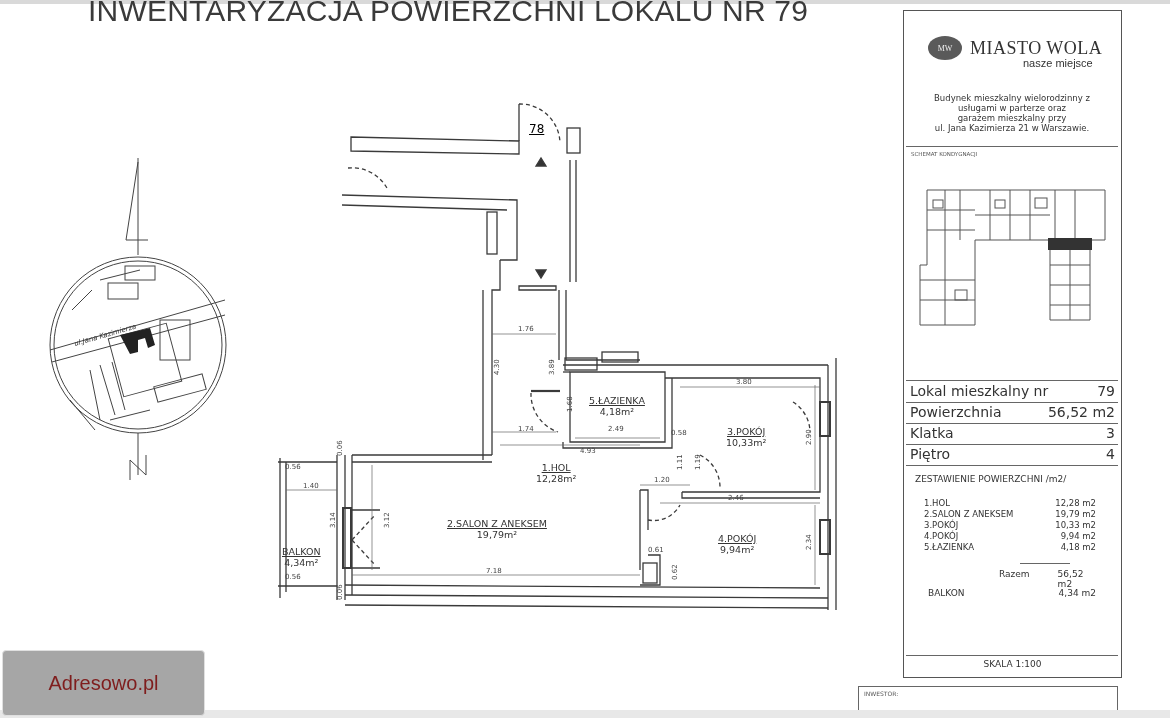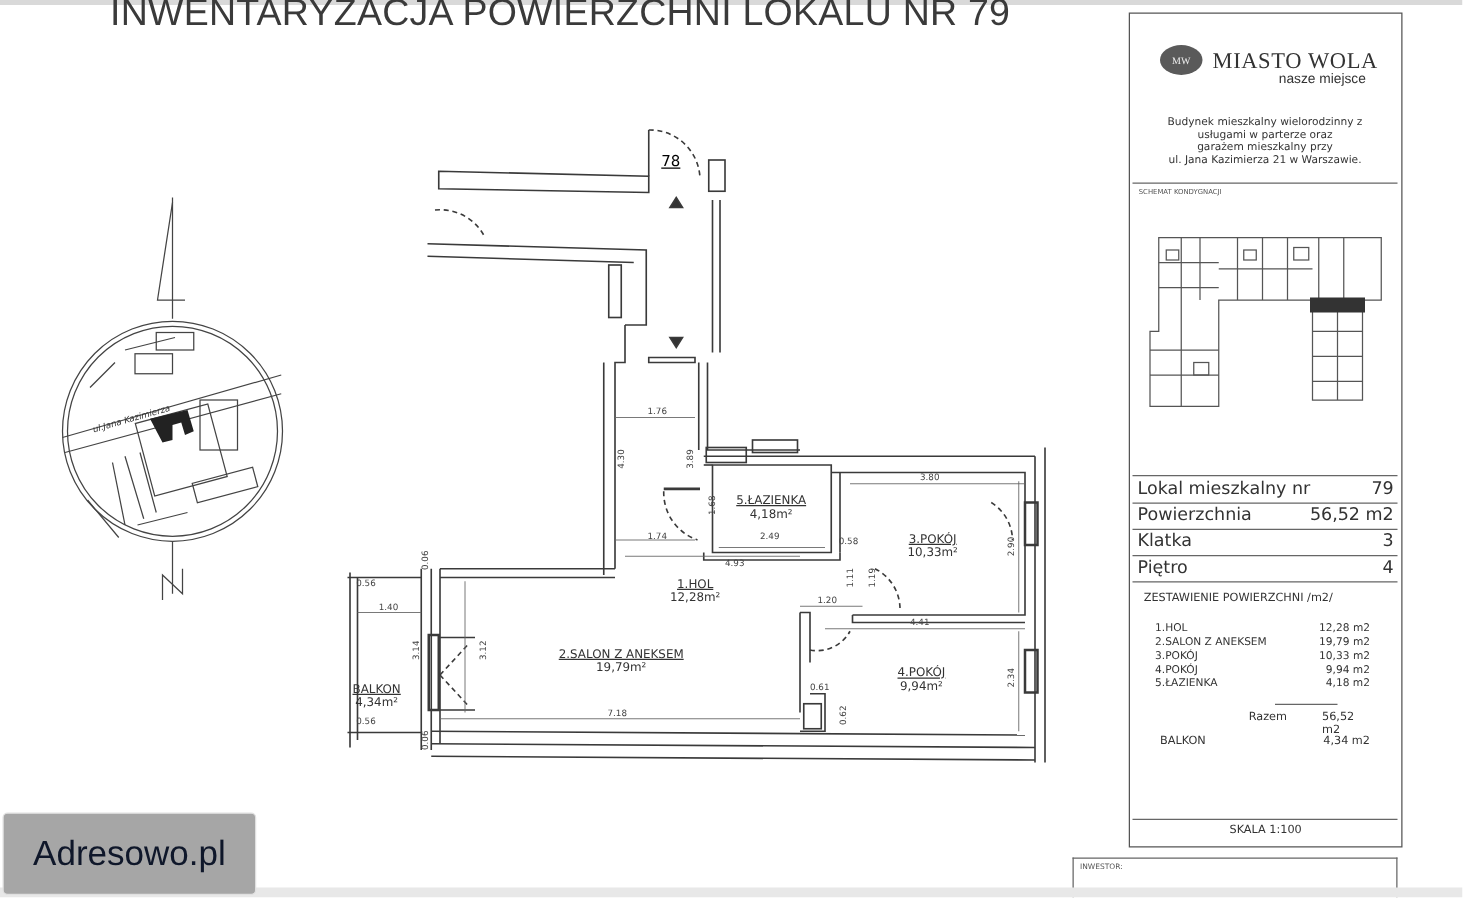--- a/index.html
+++ b/index.html
@@ -18,21 +18,21 @@
   .info-row { position:absolute; left:910px; width:205px; font-family:"DejaVu Sans", sans-serif; font-size:14px; color:#333; display:flex; justify-content:space-between; height:21px; line-height:21px; }
   .zest-title { position:absolute; left:915px; top:474px; font-size:9px; color:#333; white-space:nowrap; }
   .zest-row { position:absolute; left:924px; width:172px; font-size:8.5px; color:#333; display:flex; justify-content:space-between; line-height:11px; }
   .razem { position:absolute; left:999px; top:569px; font-size:9px; color:#333; width:97px; display:flex; justify-content:space-between;gap:28px; }
   .balkon-row { position:absolute; left:928px; top:588px; width:168px; font-size:9px; color:#333; display:flex; justify-content:space-between; }
   .skala { position:absolute; left:903px; top:659px; width:219px; text-align:center; font-size:9px; color:#333; }
   .inwestor { position:absolute; left:858px; top:686px; width:260px; height:32px; border:1px solid #666; border-bottom:none; box-sizing:border-box; }
   .inwestor-label { position:absolute; left:864px; top:690px; font-size:6px; color:#555; }
   .bottom-fade { position:absolute; left:0; top:710px; width:1170px; height:8px; background:#e8e8e8; }
   .watermark { position:absolute; left:2px; top:650px; width:203px; height:66px; background:#a6a6a6; border:1.5px solid #e0e0e0; border-radius:4px; box-sizing:border-box; display:flex; align-items:center; justify-content:center; }
-  .watermark span { color:#0f172a; font-family:"Liberation Sans", sans-serif; font-size:28px; }
+  .watermark span { color:#7f1d1d; font-family:"Liberation Sans", sans-serif; font-size:20px; }
   .rlabel { position:absolute; font-family:"DejaVu Sans", sans-serif; font-size:9.5px; color:#333; text-align:center; line-height:11px; white-space:nowrap; }
   .rlabel .nm { text-decoration:underline; }
   .dim { position:absolute; font-size:7px; color:#444; white-space:nowrap; }
   .dim.v { transform:rotate(-90deg); transform-origin:left top; }
   .unit78 { position:absolute; left:529px; top:122px; font-size:12px; color:#000000; text-decoration:underline; }
 </style>
 </head>
 <body>
 
 <div class="topbar"></div>
@@ -175,21 +175,21 @@
 <div class="dim v" style="left:566px; top:412px;">1.68</div>
 <div class="dim" style="left:518px; top:425px;">1.74</div>
 <div class="dim" style="left:608px; top:425px;">2.49</div>
 <div class="dim" style="left:580px; top:447px;">4.93</div>
 <div class="dim" style="left:736px; top:378px;">3.80</div>
 <div class="dim" style="left:671px; top:429px;">0.58</div>
 <div class="dim v" style="left:805px; top:445px;">2.90</div>
 <div class="dim v" style="left:676px; top:470px;">1.11</div>
 <div class="dim v" style="left:694px; top:470px;">1.19</div>
 <div class="dim" style="left:654px; top:476px;">1.20</div>
-<div class="dim" style="left:728px; top:494px;">4.41</div>
+<div class="dim" style="left:728px; top:494px;">2.46</div>
 <div class="dim v" style="left:805px; top:550px;">2.34</div>
 <div class="dim" style="left:648px; top:546px;">0.61</div>
 <div class="dim v" style="left:671px; top:580px;">0.62</div>
 <div class="dim" style="left:486px; top:567px;">7.18</div>
 <div class="dim v" style="left:383px; top:528px;">3.12</div>
 <div class="dim v" style="left:329px; top:528px;">3.14</div>
 <div class="dim" style="left:303px; top:482px;">1.40</div>
 <div class="dim" style="left:285px; top:463px;">0.56</div>
 <div class="dim" style="left:285px; top:573px;">0.56</div>
 <div class="dim v" style="left:336px; top:456px;">0.06</div>

